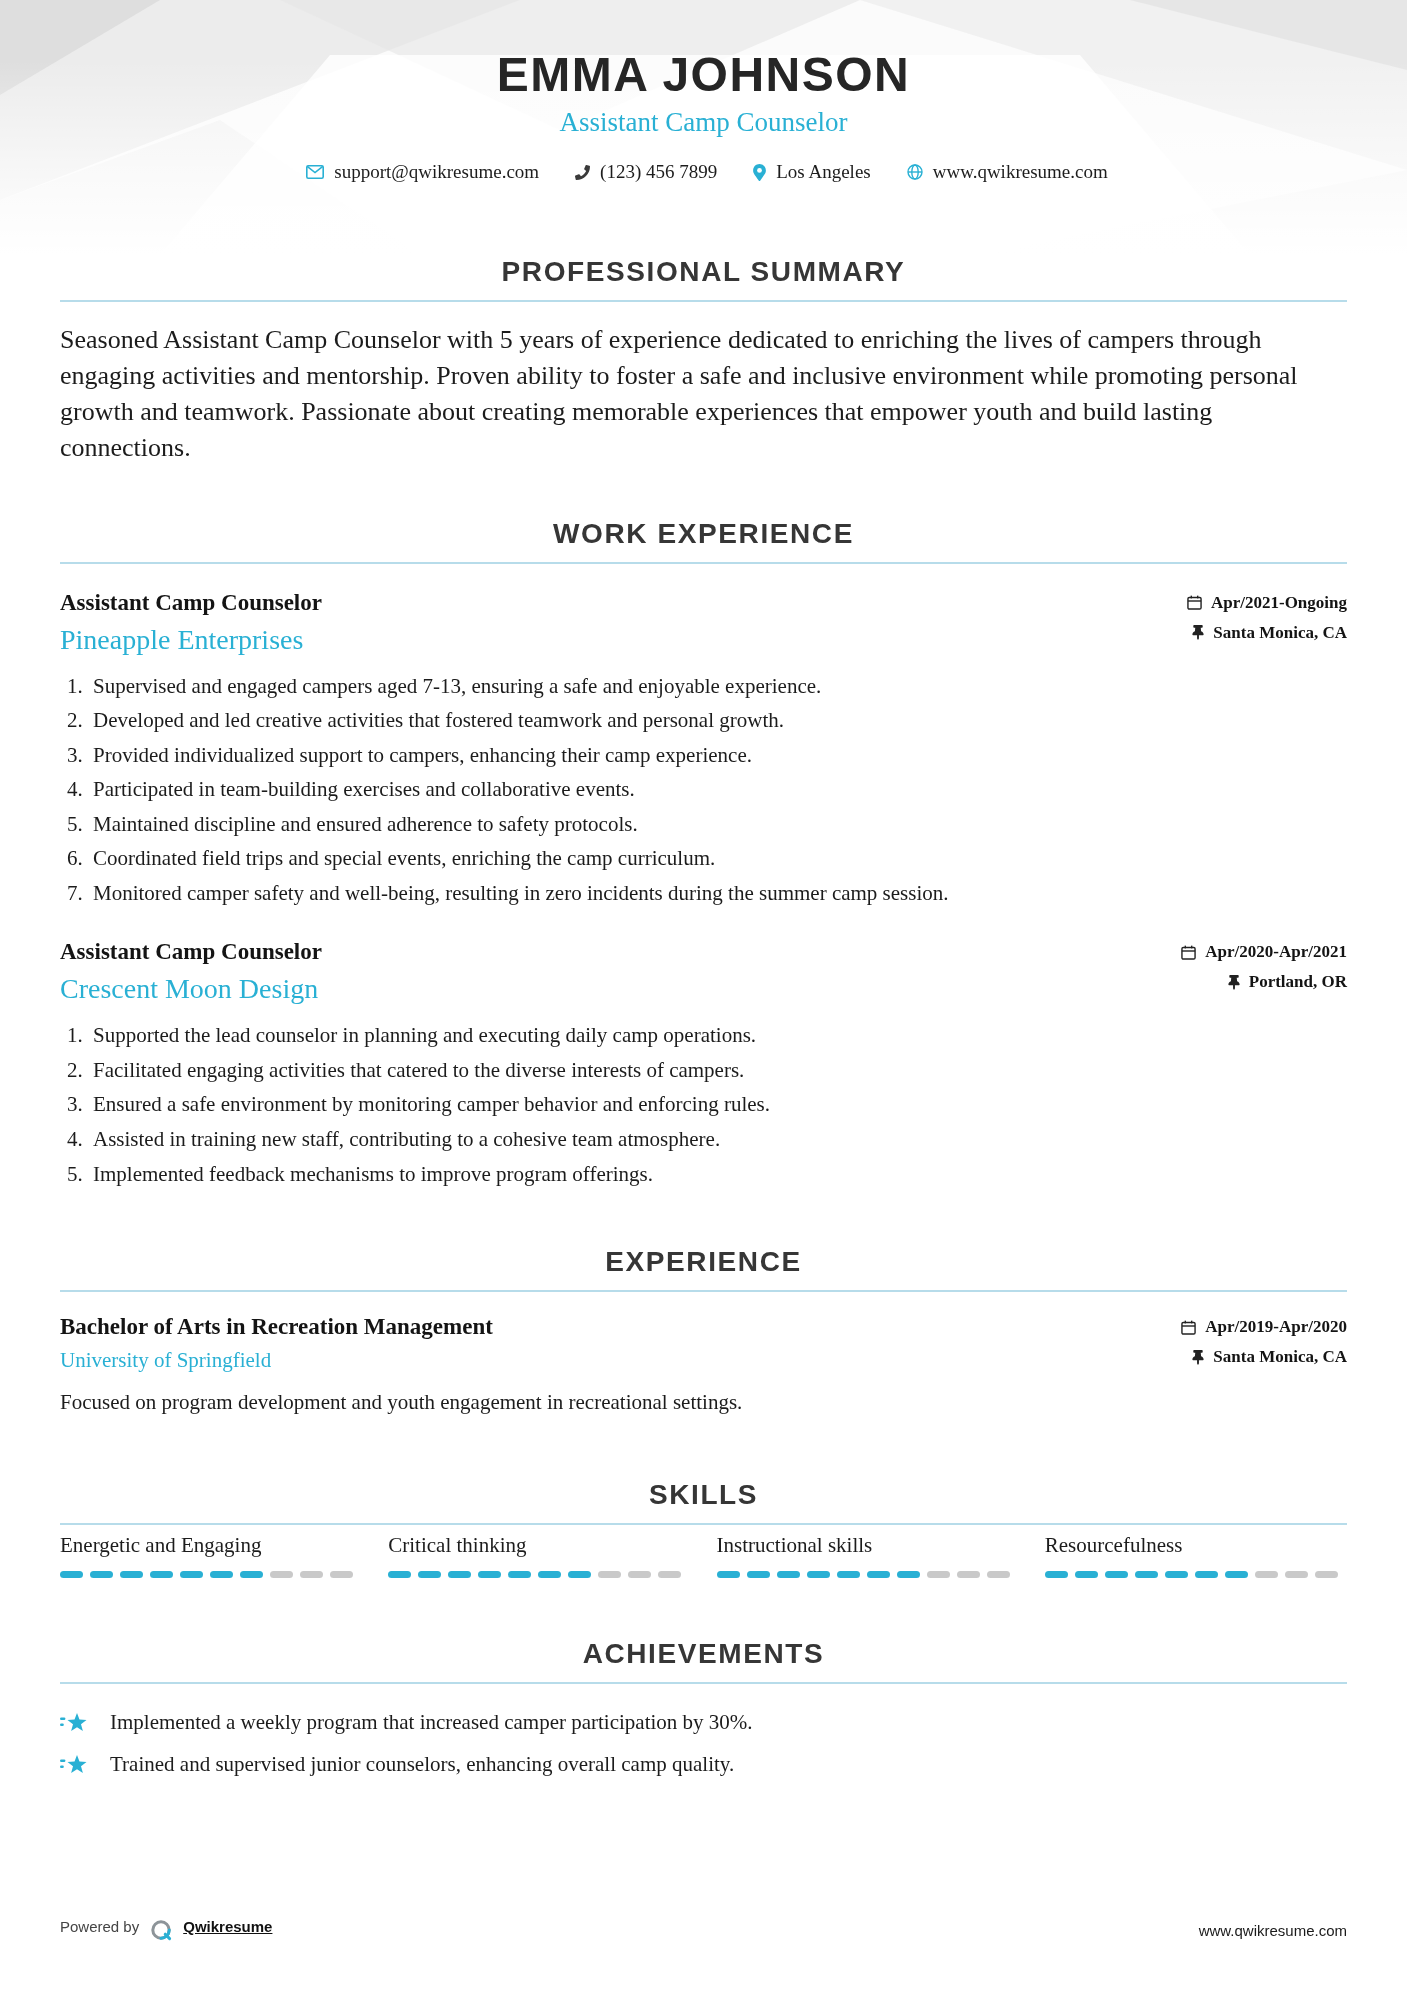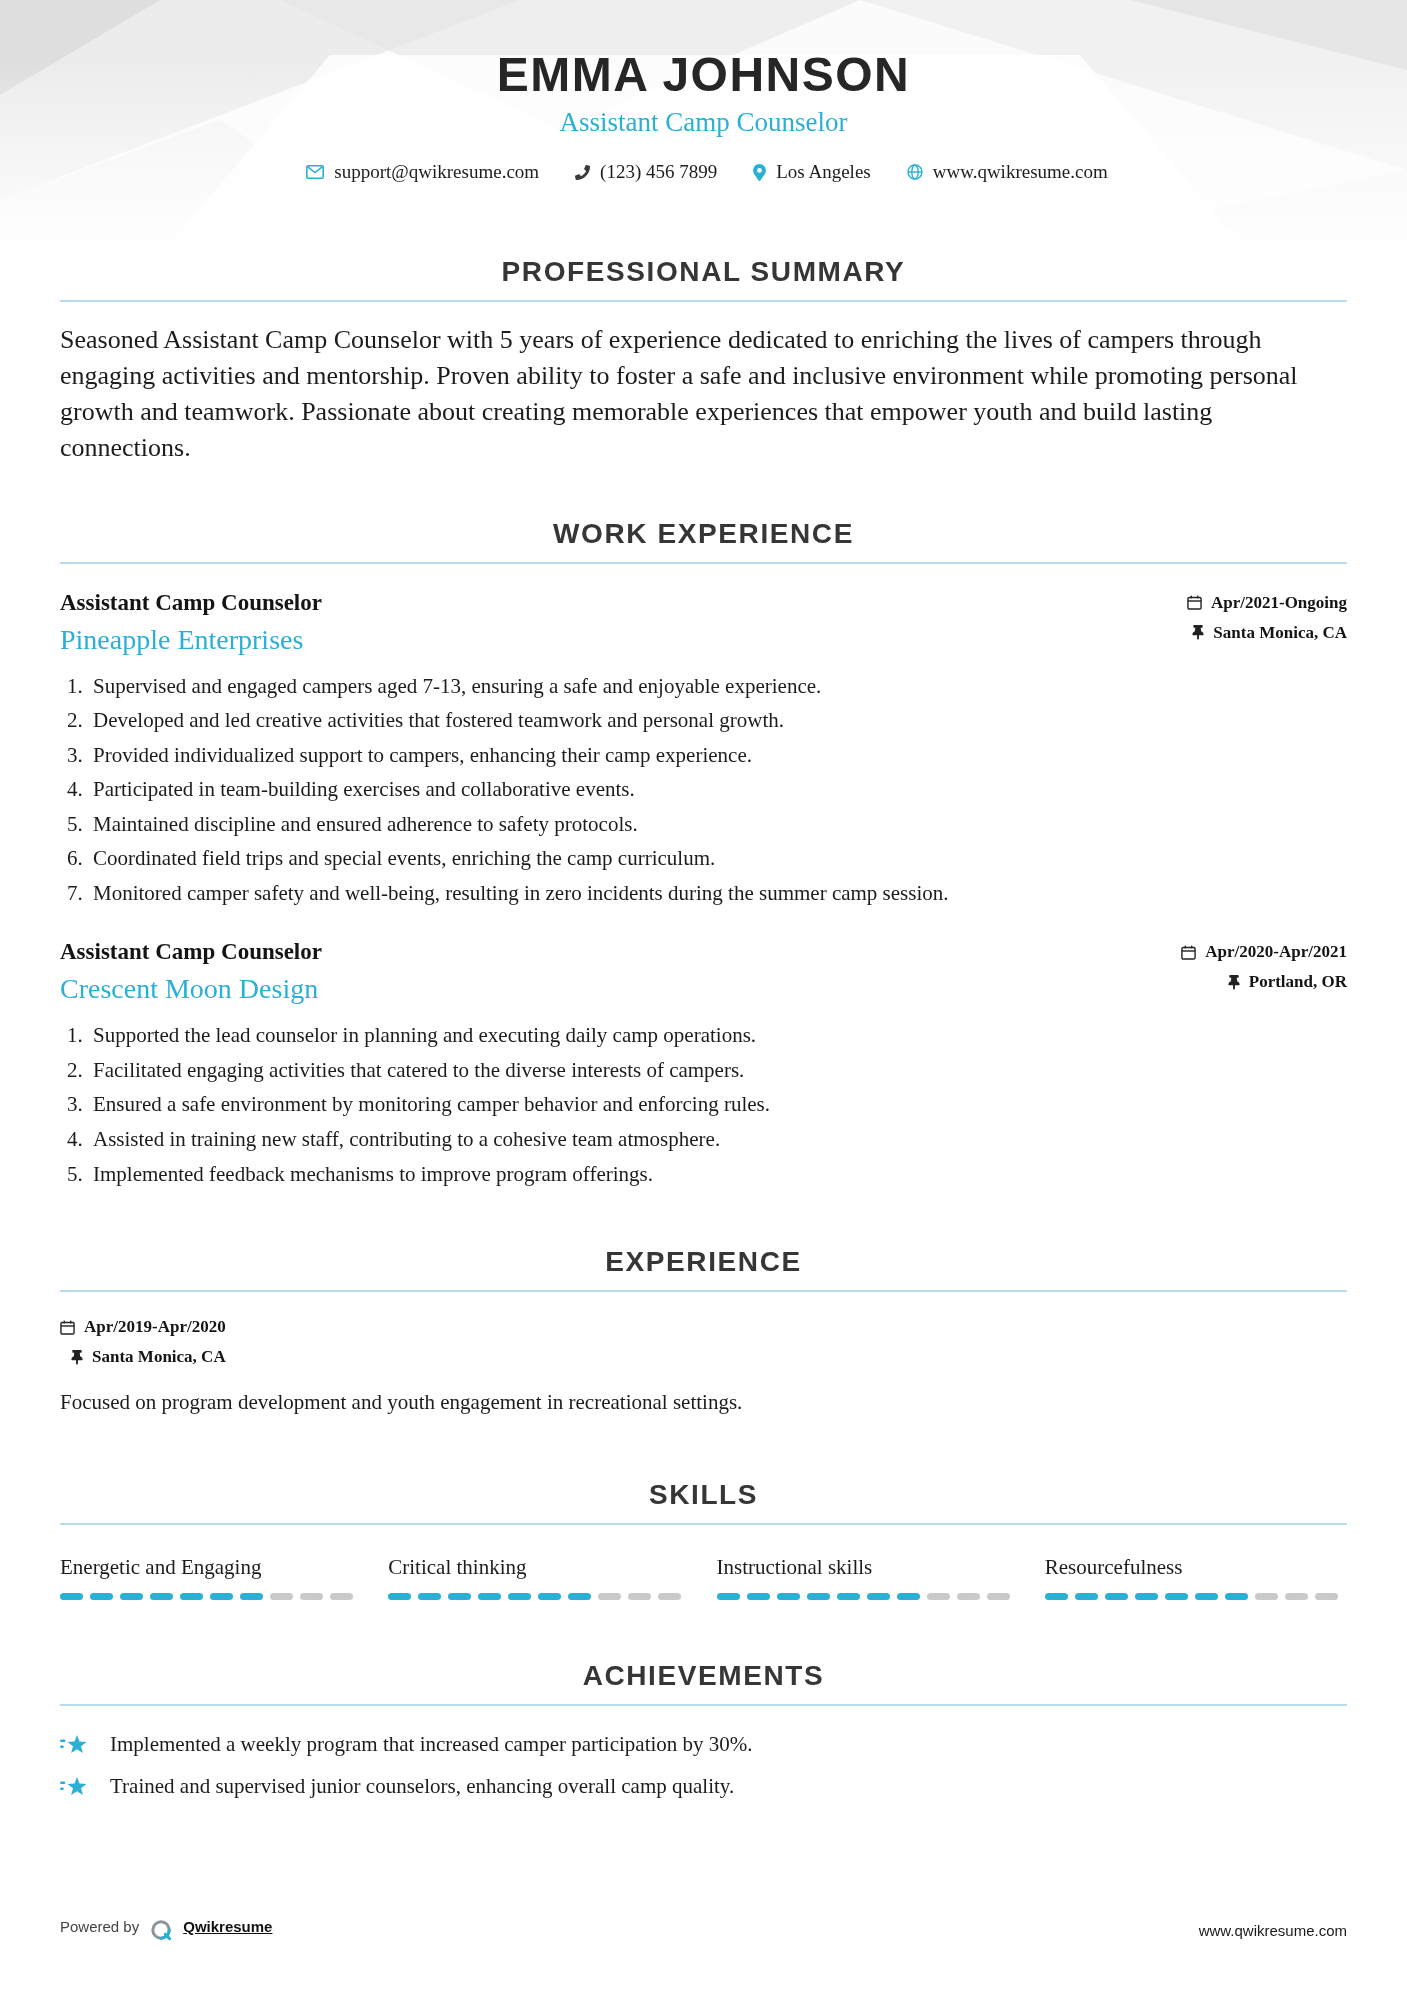--- a/index.html
+++ b/index.html
@@ -51,21 +51,21 @@
   .bullets { margin-top:16px; padding-left:28px; }
   .bullets li { font-size:21px; line-height:1.36; padding-left:5px; margin-bottom:6px; color:#1c1c1c; }
 
   .section-education { margin-top:58px; }
   .edu-item { margin-top:22px; }
   .degree { font-size:23px; font-weight:700; color:#141414; }
   .school { font-size:21px; color:var(--accent, #29b0d4); margin-top:8px; }
   .edu-desc { font-size:21px; margin-top:13px; color:#1c1c1c; }
 
   .section-skills { margin-top:64px; }
-  .skills-grid { display:grid; grid-template-columns:repeat(4, 1fr); column-gap:26px; margin-top:30px; }
+  .skills-grid { display:grid; grid-template-columns:repeat(4, 1fr); column-gap:26px; margin-top:8px; }
   .skill-name { font-size:21px; color:#1c1c1c; }
   .skill-bar { display:flex; gap:7px; margin-top:13px; }
   .dash { width:23px; height:7px; border-radius:4px; background:var(--muted-dash, #c9c9c9); }
   .dash.on { background:var(--accent, #29b0d4); }
 
   .section-achievements { margin-top:60px; }
   .ach-list { margin-top:26px; }
   .ach-item { display:flex; align-items:center; gap:20px; margin-bottom:17px; font-size:21px; color:#1c1c1c; }
 
   
@@ -240,20 +240,24 @@
         </ol>
       </article>
     </section>
 
     <section class="section-education">
       <h2 class="section-heading">EXPERIENCE</h2>
       <div class="rule"></div>
 
       <article class="edu-item">
         <div class="job-head">
+          <div>
+            <div class="degree">Bachelor of Arts in Recreation Management</div>
+            <div class="school">University of Springfield</div>
+          </div>
           <div class="job-meta">
             <div class="meta-line">
               <span class="icon">
                 <svg width="15" height="15" viewBox="0 0 16 16" fill="none" stroke="#222" stroke-width="1.5">
                   <rect x="1" y="2.6" width="14" height="12.4" rx="1.4"></rect>
                   <line x1="1" y1="6.4" x2="15" y2="6.4"></line>
                   <line x1="4.6" y1="0.7" x2="4.6" y2="3.6"></line>
                   <line x1="11.4" y1="0.7" x2="11.4" y2="3.6"></line>
                 </svg>
               </span>

